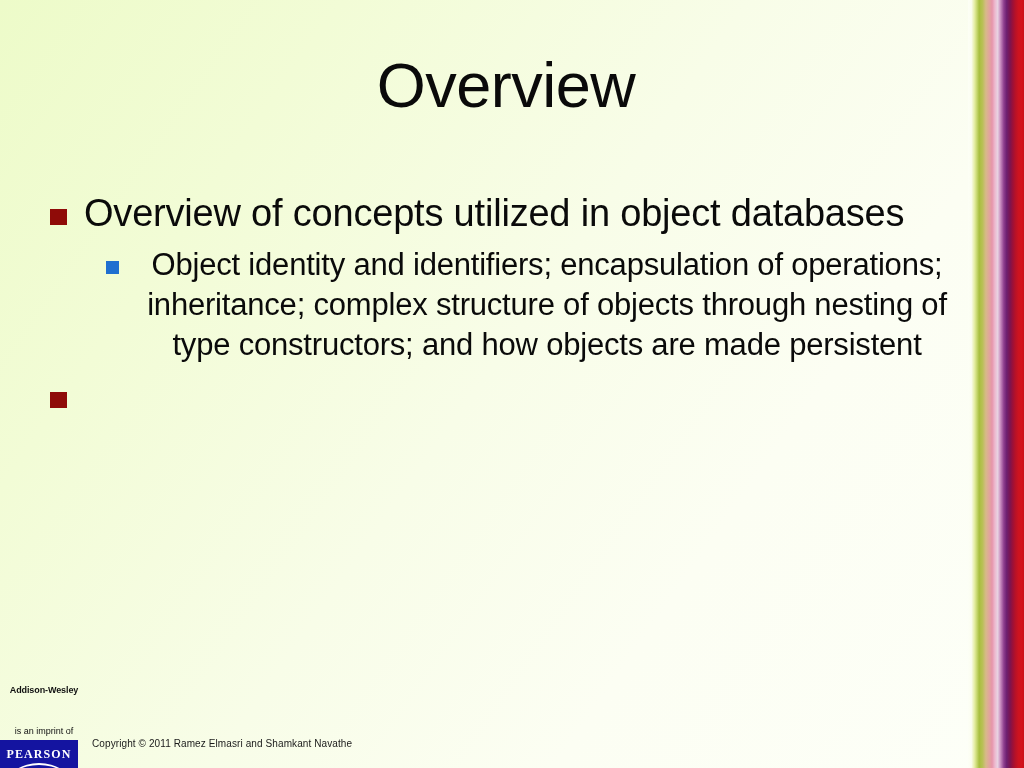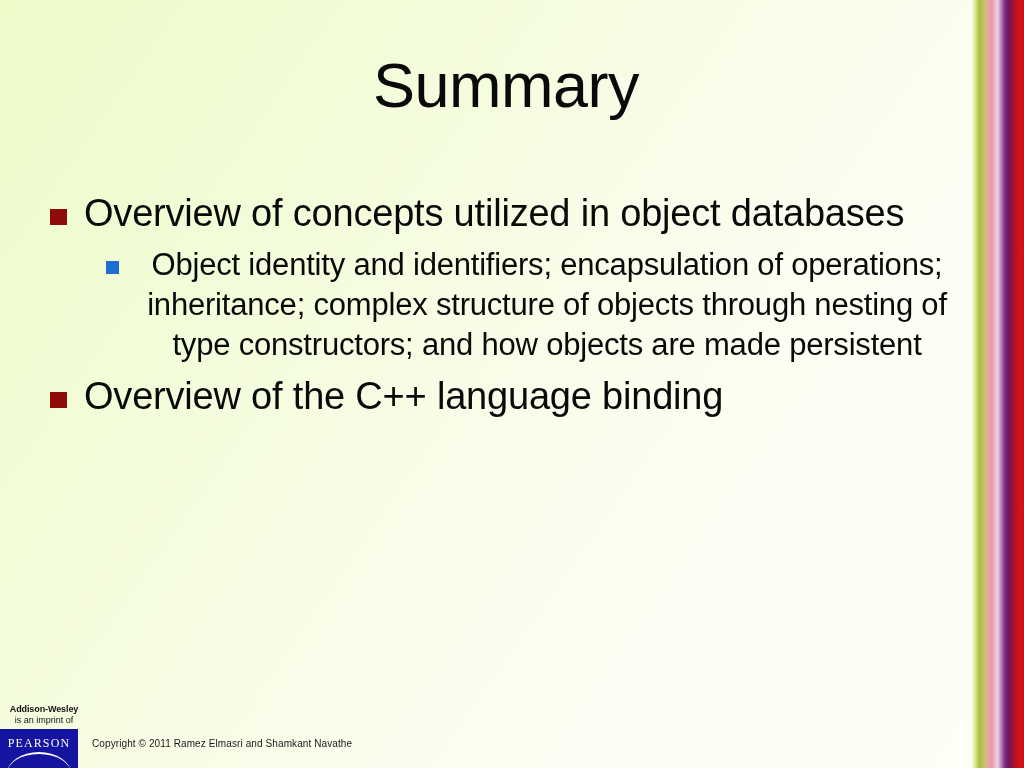--- a/index.html
+++ b/index.html
@@ -123,28 +123,29 @@
   }
   #imprint-text {
     text-align: center;
     font-size: 9px;
     line-height: 11px;
     color: #111111;
     padding-bottom: 3px;
     width: 88px;
   }
   #imprint-text .aw { font-weight: bold; letter-spacing: -0.1px; margin-top: 16px; }
-  #imprint-text .iai { font-weight: 400; }
+  #imprint-text .iai { font-weight: 400; margin-top: 30px; }
 
   #pearson-box {
     position: relative;
     width: 78px;
-    height: 39px;
+    height: 28px;
     background: #1414a0;
     overflow: hidden;
+    font-weight: bold;
   }
   #pearson-word {
     position: absolute;
     top: 7px;
     left: 0;
     width: 78px;
     text-align: center;
     color: #ffffff;
     font-size: 12px;
     letter-spacing: 1.1px;
@@ -170,39 +171,38 @@
   }
 </style>
 </head>
 <body>
 
 <div id="slide">
 
   <div id="stripe-band"></div>
 
   <div id="title">
-    <span class="title-inner">Summary</span>
+    <span class="title-inner">Overview</span>
   </div>
 
   <div id="body-list">
 
     <div class="bullet-row lvl1">
       <span class="marker"></span>
       <span class="btext">Overview of concepts utilized in object databases</span>
     </div>
 
     <div class="bullet-row lvl2">
       <span class="marker"></span>
       <span class="btext">Object identity and identifiers; encapsulation of operations; inheritance; complex structure of objects through nesting of type constructors; and how objects are made persistent</span>
     </div>
 
 
     <div class="bullet-row lvl1">
       <span class="marker"></span>
-      <span class="btext">Overview of the C++ language binding</span>
     </div>
 
   </div>
 
   <div id="footer-logo">
     <div id="imprint-text">
       <div class="aw">Addison-Wesley</div>
       <div class="iai">is an imprint of</div>
     </div>
     <div id="pearson-box">

